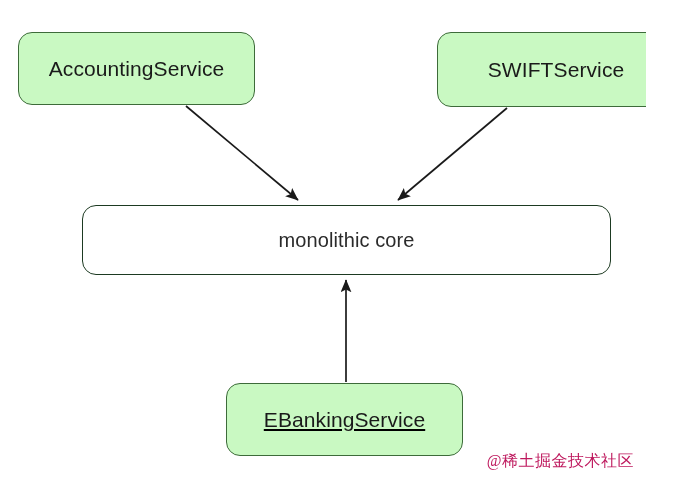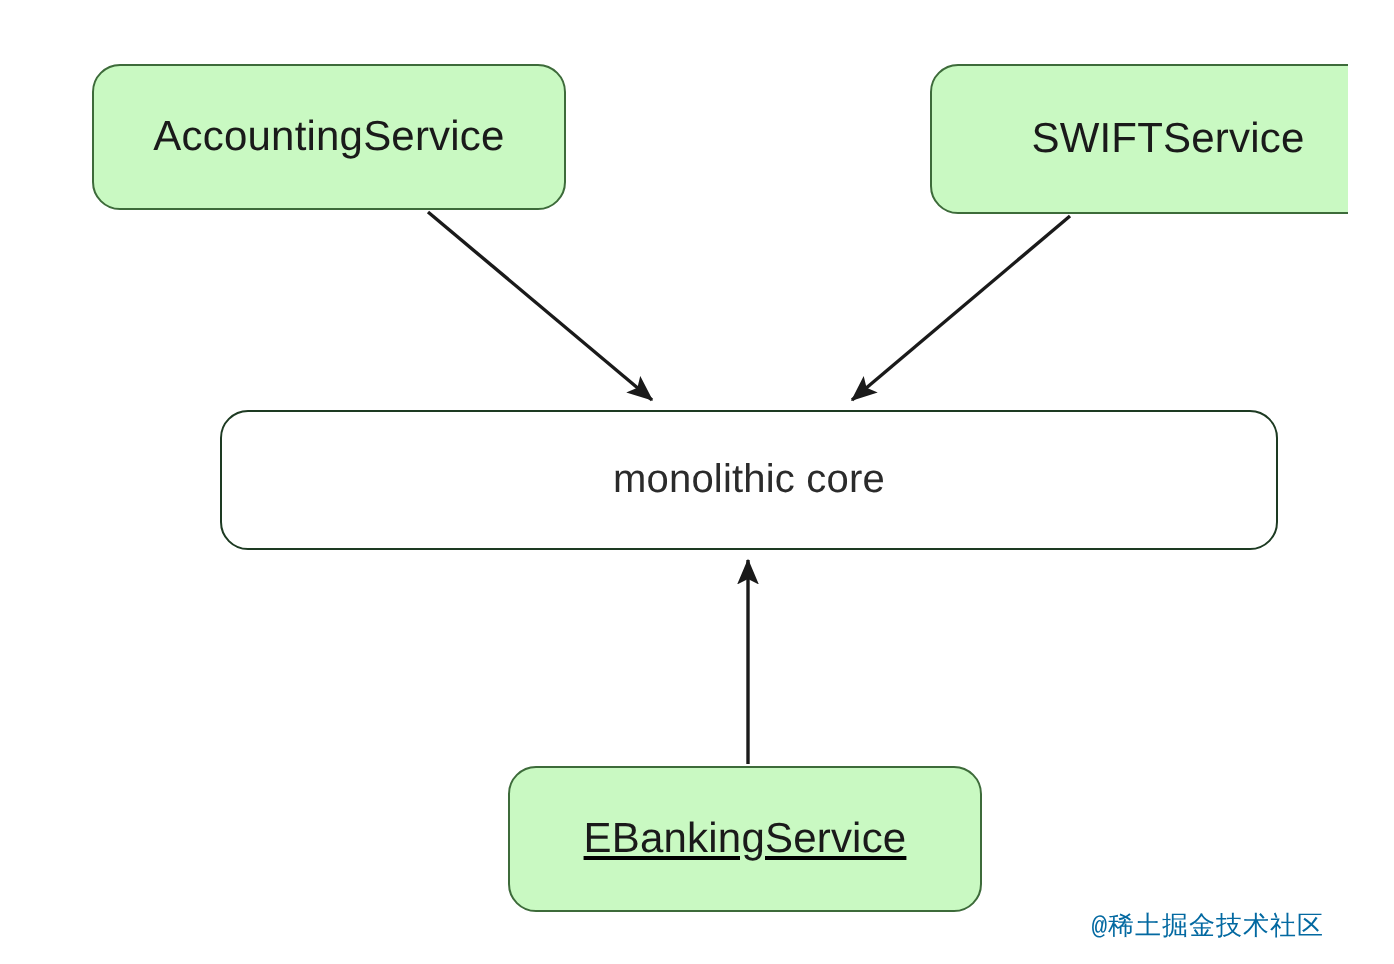--- a/index.html
+++ b/index.html
@@ -9,21 +9,20 @@
   }
   body {
     font-family: "Liberation Sans", sans-serif;
   }
   #canvas {
     position: relative;
     width: 646px;
     height: 482px;
     background: #ffffff;
     overflow: hidden;
-    margin-left: 28px;
   }
   #diagram-svg {
     position: absolute;
     left: 0;
     top: 0;
     width: 697px;
     height: 482px;
   }
   .node {
     position: absolute;
@@ -53,23 +52,23 @@
     white-space: nowrap;
   }
   .node-label-core {
     color: #2b2b2b;
     font-size: 20px;
   }
   #watermark {
     position: absolute;
     right: 12px;
     bottom: 10px;
-    color: #0369a1;
-    font-family: Liberation Mono, monospace;
-    font-size: 13px;
+    color: #be185d;
+    font-family: Liberation Serif, serif;
+    font-size: 16px;
     letter-spacing: 0.5px;
     user-select: none;
   }
 </style>
 </head>
 <body>
 
 <div id="canvas">
 
   <svg id="diagram-svg" viewBox="0 0 697 482" xmlns="http://www.w3.org/2000/svg">

